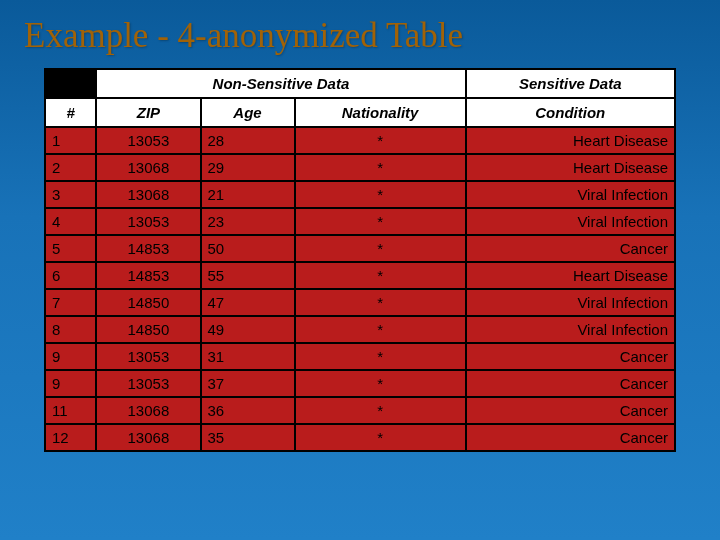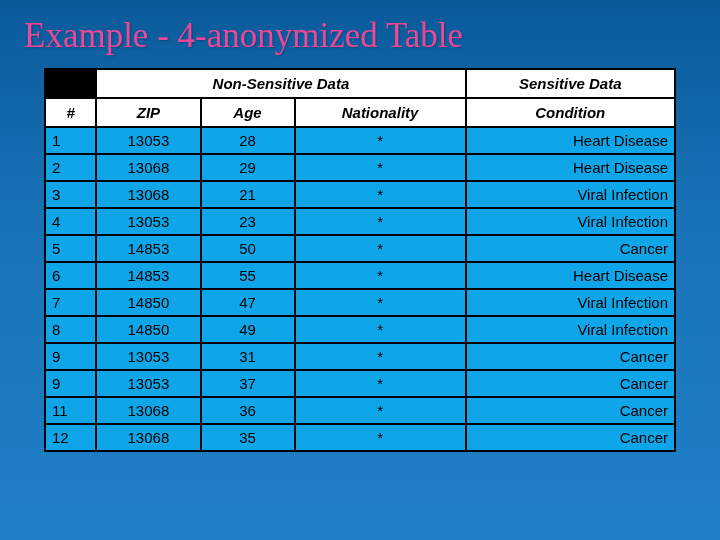--- a/index.html
+++ b/index.html
@@ -10,35 +10,35 @@
     background: linear-gradient(to bottom, #0a5a9a 0%, #1872b8 40%, #2080c8 100%);
     font-family: Arial, Helvetica, sans-serif;
     overflow: hidden;
   }
   .slide {
     width: 720px;
     height: 540px;
     position: relative;
   }
   .title {
-    color: #ec4899;
+    color: #a16207;
     font-size: 35px;
     font-weight: normal;
     padding: 16px 0 0 24px;
     text-shadow: 1px 1px 2px rgba(0,0,0,0.25);
     font-family: "Times New Roman", Times, serif;
   }
   .table-wrap {
     margin: 12px auto 0 auto;
     width: 632px;
   }
   table {
     border-collapse: collapse;
     width: 100%;
-    background: #0ea5e9;
+    background: #b91c1c;
     padding-left: 37px;
   }
   th, td {
     border: 2px solid #000000;
     font-family: Verdana, Geneva, sans-serif;
     font-size: 15px;
     padding: 4px 6px;
     vertical-align: middle;
   }
   .group-header th {
@@ -60,21 +60,20 @@
   }
   tbody td.idx {
     text-align: left;
     width: 38px;
   }
   tbody td.zip {
     text-align: center;
     width: 92px;
   }
   tbody td.age {
-    text-align: center;
     width: 82px;
   }
   tbody td.nat {
     text-align: center;
     width: 160px;
   }
   tbody td.cond {
     text-align: right;
     width: 200px;
   }

